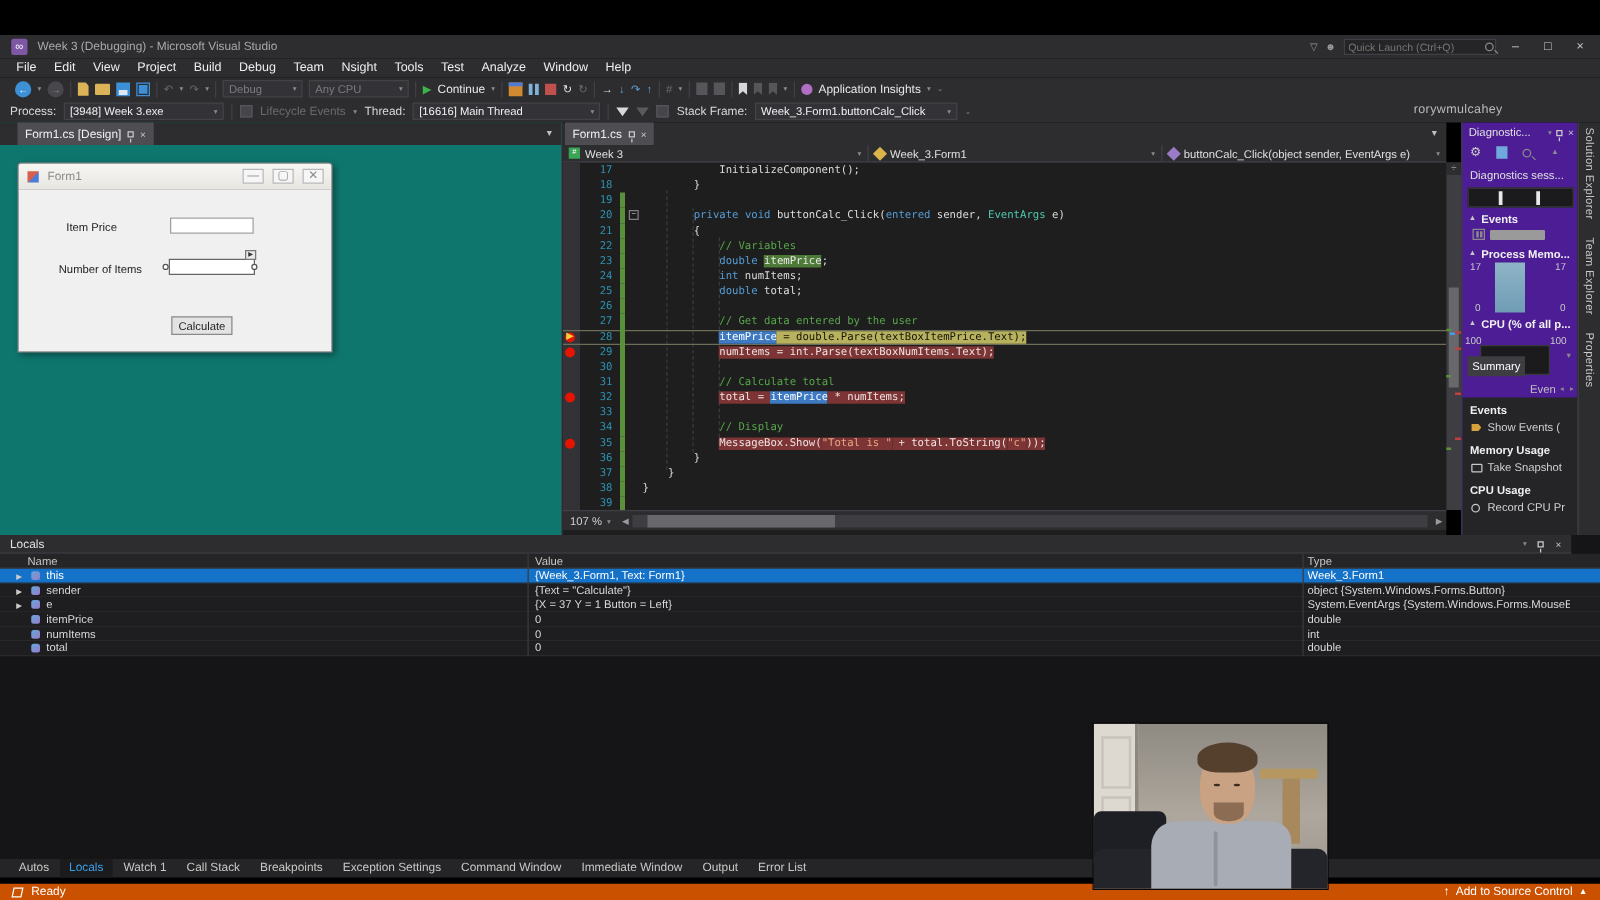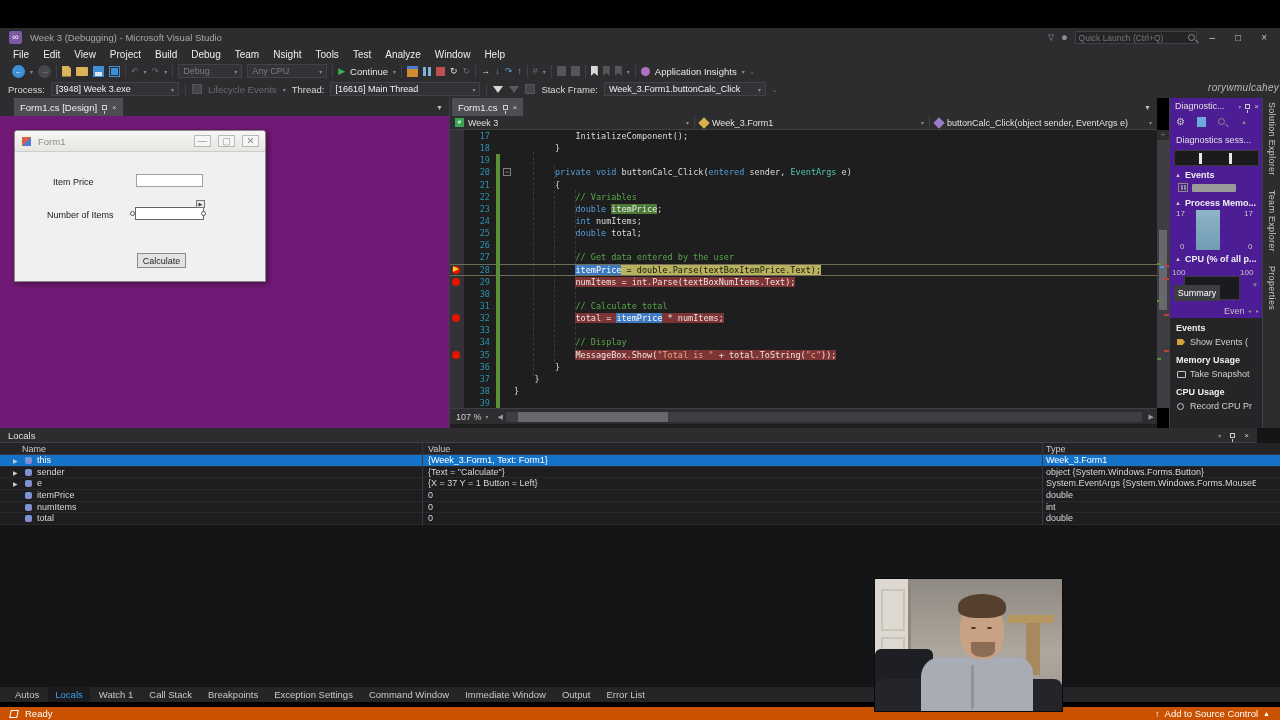--- a/index.html
+++ b/index.html
@@ -49,24 +49,24 @@
   .ic-bm{width:7px;height:10px;background:#d8d8d8;clip-path:polygon(0 0,100% 0,100% 100%,50% 70%,0 100%);flex:none;}
   .ic-bm.dim{background:#55555a;}
   .bulb{width:9px;height:9px;border-radius:50%;background:#b06fc2;flex:none;}
   .tb-label{color:#e8e8e8;font-size:9.5px;}
 
   
   #debugbar{left:0;top:80px;width:1280px;height:18px;background:#2d2d30;display:flex;align-items:center;gap:6px;padding-left:8px;font-size:9.5px;}
   .dim-ic{width:10px;height:10px;background:#45454a;border:1px solid #55555a;flex:none;}
   .filt{width:0;height:0;border-left:5px solid transparent;border-right:5px solid transparent;border-top:7px solid #d8d8d8;flex:none;}
   .filt.dim{border-top-color:#5a5a5e;}
-  #watermark{left:1208px;top:82px;font-size:10px;color:#b9b9b9;letter-spacing:.3px;font-style:italic;}
-
-  
-  #left-pane{left:0;top:98px;width:450px;height:330px;background:#701a75;border-right:1px solid #3f3f46;padding-left:24px;}
+  #watermark{left:1131px;top:82px;font-size:10px;color:#b9b9b9;letter-spacing:.3px;}
+
+  
+  #left-pane{left:0;top:98px;width:450px;height:330px;background:#0f766e;border-right:1px solid #3f3f46;padding-left:24px;}
   .tabstrip{position:absolute;left:0;top:0;width:100%;height:18px;background:#2d2d30;}
   .doc-tab{position:absolute;top:0;height:18px;background:#4d4d52;color:#f1f1f1;font-size:9.5px;
            display:flex;align-items:center;gap:5px;padding:0 6px;}
   .pin-ic{width:5px;height:5px;border:1px solid #cccccc;position:relative;flex:none;}
   .pin-ic::after{content:"";position:absolute;left:1px;top:5px;width:1px;height:3px;background:#ccc;}
   .x-ic{color:#c8c8c8;font-size:8px;}
   .strip-chev{position:absolute;top:6px;color:#c0c0c0;font-size:7px;}
 
   
   #form-win{position:absolute;left:14px;top:32px;width:252px;height:152px;background:#f0f0f0;

